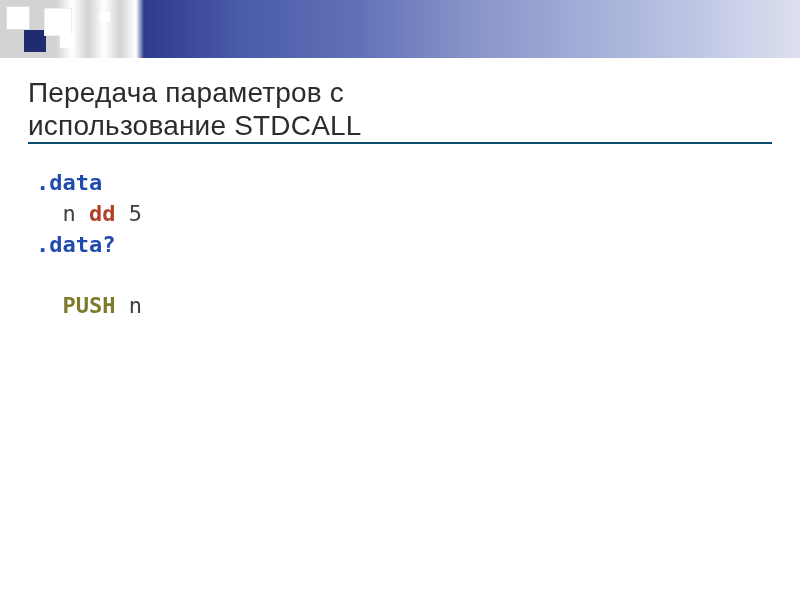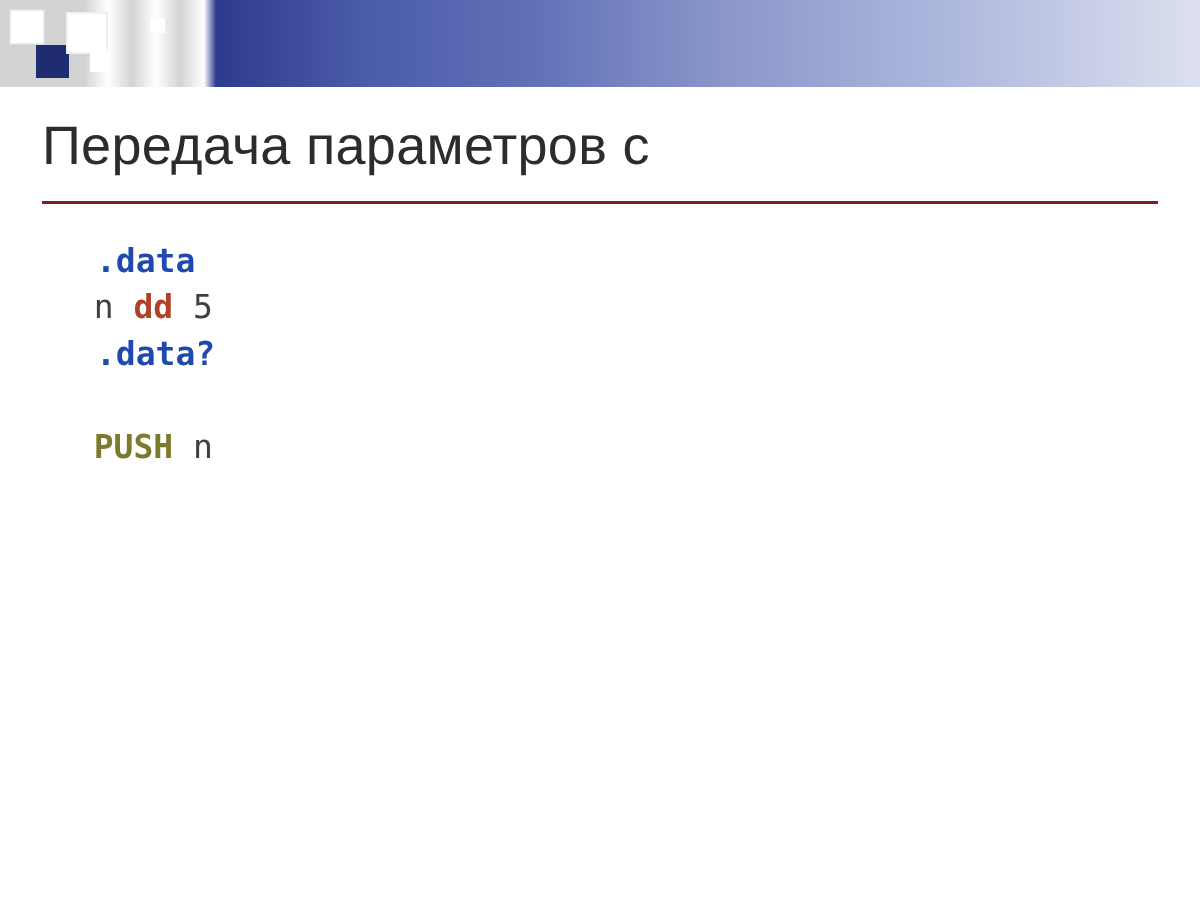--- a/index.html
+++ b/index.html
@@ -36,57 +36,58 @@
   .sq1 { top: 6px; left: 6px;  width: 24px; height: 24px; background: #fff; border: 1px solid #ddd;}
   .sq2 { top: 30px; left: 24px; width: 22px; height: 22px; background: #1f2c70; }
   .sq3 { top: 8px; left: 44px; width: 28px; height: 28px; background: #fff; border: 1px solid #eee;}
   .sq4 { top: 34px; left: 60px; width: 14px; height: 14px; background: #fff; }
   .sq5 { top: 12px; left: 100px; width: 10px; height: 10px; background: #fff; }
 
   .slide-content {
     padding: 18px 28px 0 28px;
   }
   h1.title {
-    font-size: 36px;
+    font-size: 28px;
     font-weight: 400;
     color: #2c2c2c;
     line-height: 1.18;
     letter-spacing: 0.2px;
-    padding-bottom: 16px;
-    border-bottom: 2px solid #7f1d1d;
+    padding-bottom: 0;
+    border-bottom: 2px solid #0c4a6e;
     margin-bottom: 24px;
   }
   .code-block {
     font-family: "Lucida Console", Consolas, monospace;
     font-size: 22px;
     line-height: 1.4;
     color: #404040;
     padding-left: 8px;
   }
   .code-line { white-space: pre; }
-  .k-blue  { color: #1e49ae; font-weight: bold; margin-left: 28px; }
+  .k-blue  { color: #1e49ae; font-weight: bold; }
   .k-red   { color: #b04028; font-weight: bold; text-align: right; }
   .k-olive { color: #7d7a2c; font-weight: bold; }
   .plain   { color: #404040; }
 </style>
 </head>
 <body>
 
 <div class="top-border"></div>
 <div class="deco">
   <div class="sq sq1"></div>
   <div class="sq sq2"></div>
   <div class="sq sq3"></div>
   <div class="sq sq4"></div>
   <div class="sq sq5"></div>
 </div>
 
 <div class="slide-content">
   <h1 class="title">
     <span>Передача параметров с</span><br>
+    <span>использование STDCALL</span>
   </h1>
 
   <div class="code-block" id="code-block">
 
   <div class="code-line"><span class="k-blue">.data</span></div>
       <div class="code-line">  <span class="plain">n </span><span class="k-red">dd</span><span class="plain"> 5</span></div>
       <div class="code-line"><span class="k-blue">.data?</span></div>
       <div class="code-line"><span class="plain"> </span></div>
       <div class="code-line">  <span class="k-olive">PUSH</span><span class="plain"> n</span></div>
     </div>

